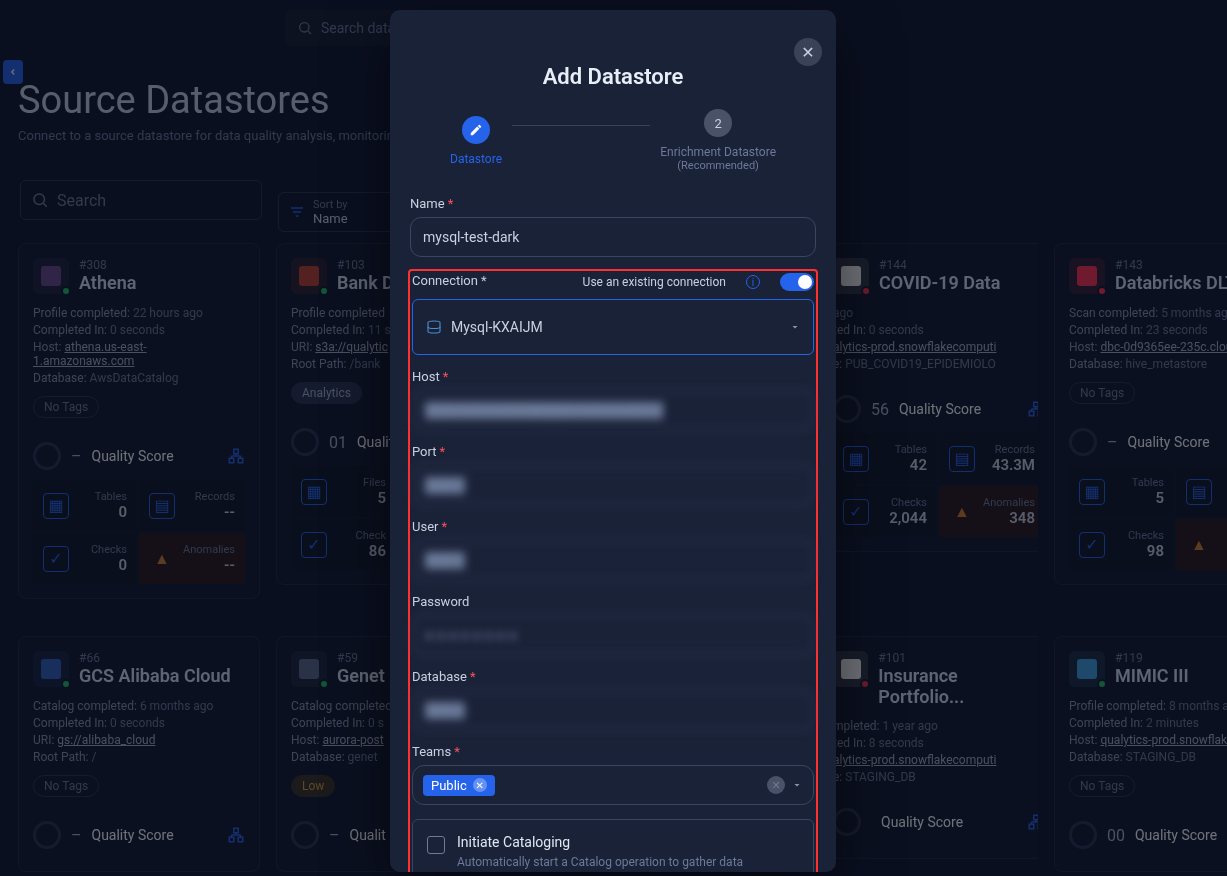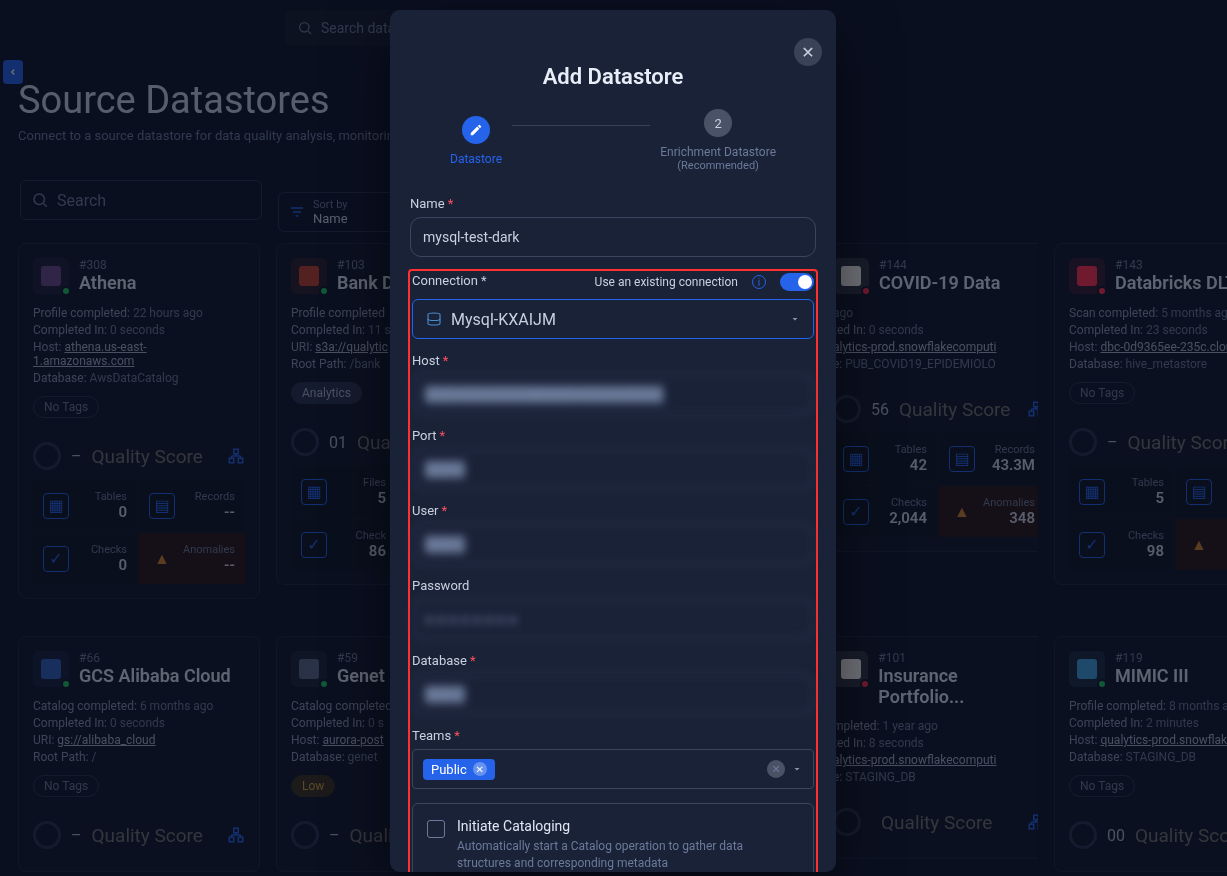--- a/index.html
+++ b/index.html
@@ -23,21 +23,21 @@
 .card-title { font-size: 18px; font-weight: 600; color: #d8e0f0; }
 .card-meta { font-size: 12px; color: #6b7a99; margin-bottom: 3px; }
 .card-meta .lbl { color: #8a94b0; }
 .card-meta .val { color: #a8b0c8; text-decoration: underline; }
 .tag { display: inline-block; padding: 3px 10px; border: 1px solid #2a3450; border-radius: 12px; font-size: 12px; color: #6b7a99; margin-top: 8px; }
 .tag.analytics { background: #2a3450; color: #a8b0c8; }
 .tag.low { background: #3a3020; color: #d0a040; border-color: #3a3020; }
 .quality-row { display: flex; align-items: center; gap: 10px; margin-top: 16px; padding: 8px 0; }
 .quality-circle { width: 28px; height: 28px; border: 3px solid #2a3450; border-radius: 50%; }
 .quality-score { font-size: 16px; color: #a8b0c8; }
-.quality-label { font-size: 19px; color: #737373; flex: 1; }
+.quality-label { font-size: 14px; color: #ffffff; flex: 1; }
 .quality-icon { color: #2563eb; }
 .stats-grid { display: grid; grid-template-columns: 1fr 1fr; gap: 2px; margin-top: 2px; }
 .stat-cell { background: #0f1728; padding: 10px; display: flex; align-items: center; gap: 8px; }
 .stat-cell.warn { background: #2a1818; }
 .stat-icon { width: 26px; height: 26px; border: 1px solid #2563eb; border-radius: 4px; display: flex; align-items: center; justify-content: center; color: #2563eb; }
 .stat-icon.warn { border: none; color: #d08030; }
 .stat-info { flex: 1; text-align: right; }
 .stat-label { font-size: 11px; color: #6b7a99; }
 .stat-value { font-size: 15px; color: #c8d0e0; font-weight: 600; }
 
@@ -55,31 +55,31 @@
 .step-circle.inactive { background: #4a5268; color: #c8d0e0; }
 .step-label { font-size: 12px; margin-top: 8px; color: #6b7a99; text-align: center; }
 .step-label.active { color: #2563eb; }
 .step-sub { font-size: 11px; color: #6b7a99; }
 .step-line { flex: 1; height: 1px; background: #3a4258; margin: 0 10px; margin-bottom: 30px; }
 .modal-form { padding: 0 20px; }
 .form-group { margin-bottom: 14px; }
 .form-label { font-size: 13px; color: #c8d0e0; display: block; margin-bottom: 6px; }
 .form-label .req { color: #ff5060; margin-left: 3px; }
 .form-input { width: 100%; height: 40px; background: transparent; border: 1px solid #3a4560; border-radius: 11px; padding: 0 12px; color: #c8d0e0; font-size: 14px; }
-.form-select { width: 100%; height: 40px; background: transparent; border: 1px solid #2563eb; border-radius: 6px; padding: 0 12px; color: #c8d0e0; font-size: 16px; display: flex; align-items: center; justify-content: space-between; }
+.form-select { width: 100%; height: 56px; background: transparent; border: 1px solid #2563eb; border-radius: 6px; padding: 0 12px; color: #c8d0e0; font-size: 14px; display: flex; align-items: center; justify-content: space-between; }
 .conn-row { display: flex; align-items: flex-start; justify-content: space-between; margin-bottom: 8px; }
 .conn-label { font-size: 13px; color: #c8d0e0; }
-.conn-toggle-wrap { display: flex; align-items: center; gap: 14px; }
+.conn-toggle-wrap { display: flex; align-items: center; gap: 20px; }
 .conn-toggle-txt { font-size: 12px; color: #c8d0e0; }
 .info-icon { width: 14px; height: 14px; border: 1px solid #2563eb; border-radius: 50%; color: #2563eb; font-size: 10px; display: flex; align-items: center; justify-content: center; }
 .toggle { width: 34px; height: 18px; background: #2563eb; border-radius: 10px; position: relative; }
 .toggle::after { content: ''; position: absolute; right: 2px; top: 2px; width: 14px; height: 14px; background: white; border-radius: 50%; }
 .redbox { border: 2px solid #ff3030; border-radius: 4px; padding: 2px; margin: -2px; }
 .blurred { filter: blur(4px); color: #6b7a99; }
-.teams-select { width: 100%; min-height: 40px; background: transparent; border: 1px solid #3a4560; border-radius: 4px; padding: 6px 10px; display: flex; align-items: center; justify-content: space-between; }
+.teams-select { width: 100%; min-height: 40px; background: transparent; border: 1px solid #3a4560; border-radius: 12px; padding: 6px 10px; display: flex; align-items: center; justify-content: space-between; }
 .team-chip { background: #2563eb; color: white; padding: 3px 8px; border-radius: 4px; font-size: 13px; display: inline-flex; align-items: center; gap: 6px; }
 .team-chip .x { width: 14px; height: 14px; background: rgba(255,255,255,0.3); border-radius: 50%; display: flex; align-items: center; justify-content: center; font-size: 10px; }
 .catalog-box { border: 1px solid #3a4560; border-radius: 6px; padding: 14px; display: flex; gap: 12px; }
 .catalog-check { width: 18px; height: 18px; border: 1.5px solid #6b7a99; border-radius: 3px; flex-shrink: 0; margin-top: 2px; }
 .catalog-title { font-size: 14px; color: #e0e6f2; margin-bottom: 4px; }
 .catalog-desc { font-size: 12px; color: #6b7a99; line-height: 1.4; }
 .sel-icons { display: flex; align-items: center; gap: 6px; color: #6b7a99; }
 </style>
 </head>
 <body>

